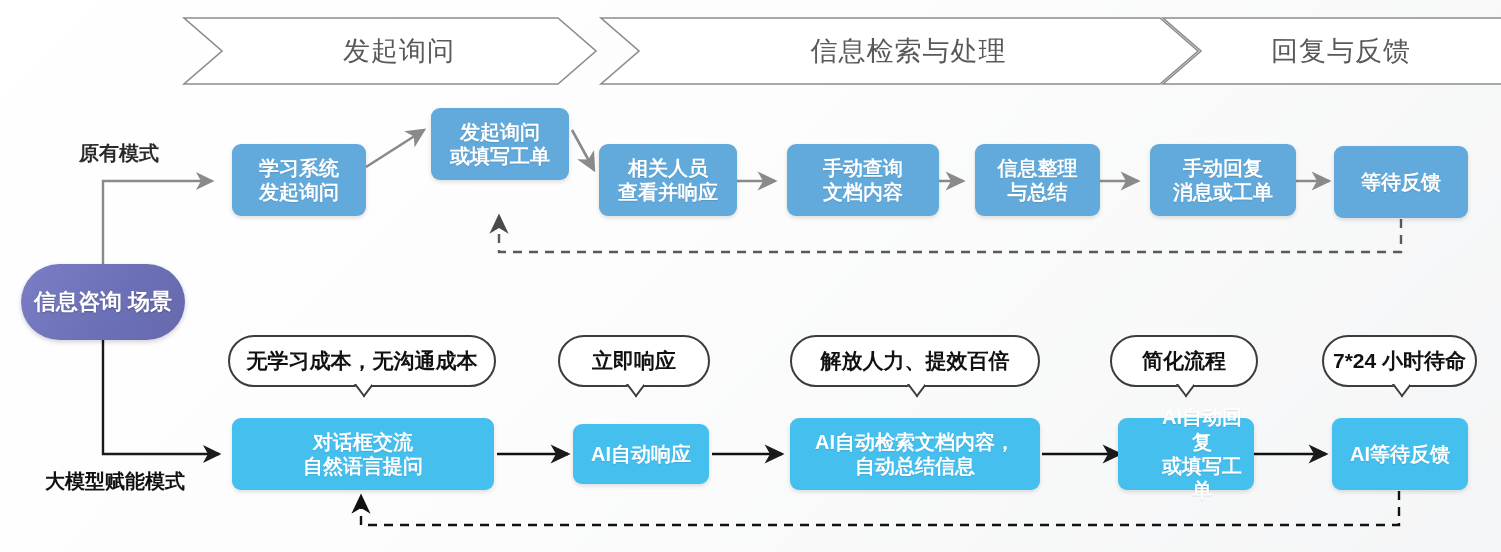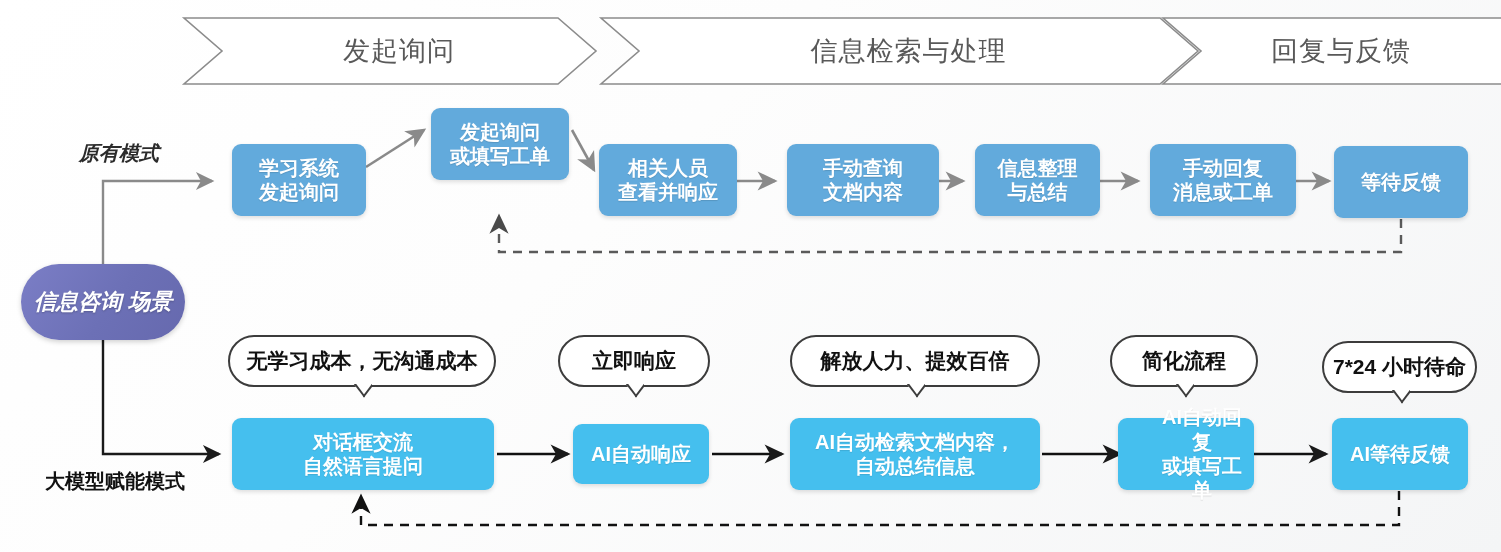--- a/index.html
+++ b/index.html
@@ -39,21 +39,20 @@
       text-shadow:0 1px 1px rgba(0,0,0,.10);}
 
   
   .pill{
     position:absolute;border-radius:48px;
     background:linear-gradient(125deg,#7B7EC6 0%,#6C70B6 55%,#6669AE 100%);
     color:#fff;font-size:22px;font-weight:600;line-height:1.25;
     display:flex;align-items:center;justify-content:center;text-align:left;
     box-shadow:0 2px 5px rgba(0,0,0,.18);
     text-shadow:0 1px 2px rgba(0,0,0,.22);
-    font-style:italic;
   }
 
   
   .modelabel{
     position:absolute;color:#111;font-size:20px;font-weight:700;
     white-space:nowrap;
   }
   .modelabel.soft{color:#2b2b2b;font-weight:600;}
 
   
@@ -141,21 +140,21 @@
       <path d="M712,454 L782,454"></path>
       <path d="M1042,454 L1120,454"></path>
       <path d="M1253,454 L1326,454"></path>
     </g>
 
     <g>
       <path d="M1399,491 L1399,525 L361,525 L361,496" fill="none" stroke="#111111" stroke-width="2.4" stroke-dasharray="9,7" marker-end="url(#ahDashUpB)"></path>
     </g>
   </svg>
 
-  <div class="modelabel soft" style="left:79px;top:140px;font-style:italic;">原有模式</div>
+  <div class="modelabel soft" style="left:79px;top:140px;">原有模式</div>
   <div class="modelabel" style="left:45px;top:468px;">大模型赋能模式</div>
 
   <div class="pill" style="left:21px;top:264px;width:164px;height:76px;">
     <div>
       <span class="t">信息咨询</span>
       <span class="t">场景</span>
     </div>
   </div>
 
   <div class="node legacy" style="left:232px;top:144px;width:134px;height:72px;">
@@ -219,21 +218,21 @@
   <div class="callout" style="left:790px;top:335px;width:250px;">
     <span>解放人力、提效百倍</span>
     <span class="tail"></span>
   </div>
 
   <div class="callout" style="left:1110px;top:335px;width:148px;">
     <span>简化流程</span>
     <span class="tail"></span>
   </div>
 
-  <div class="callout" style="left:1322px;top:335px;width:155px;margin-top:6px;">
+  <div class="callout" style="left:1322px;top:335px;width:155px;">
     <span>7*24 小时待命</span>
     <span class="tail"></span>
   </div>
 
   <div class="node ai" style="left:232px;top:418px;width:262px;height:72px;">
     <div>
       <span class="t">对话框交流</span>
       <span class="t">自然语言提问</span>
     </div>
   </div>

